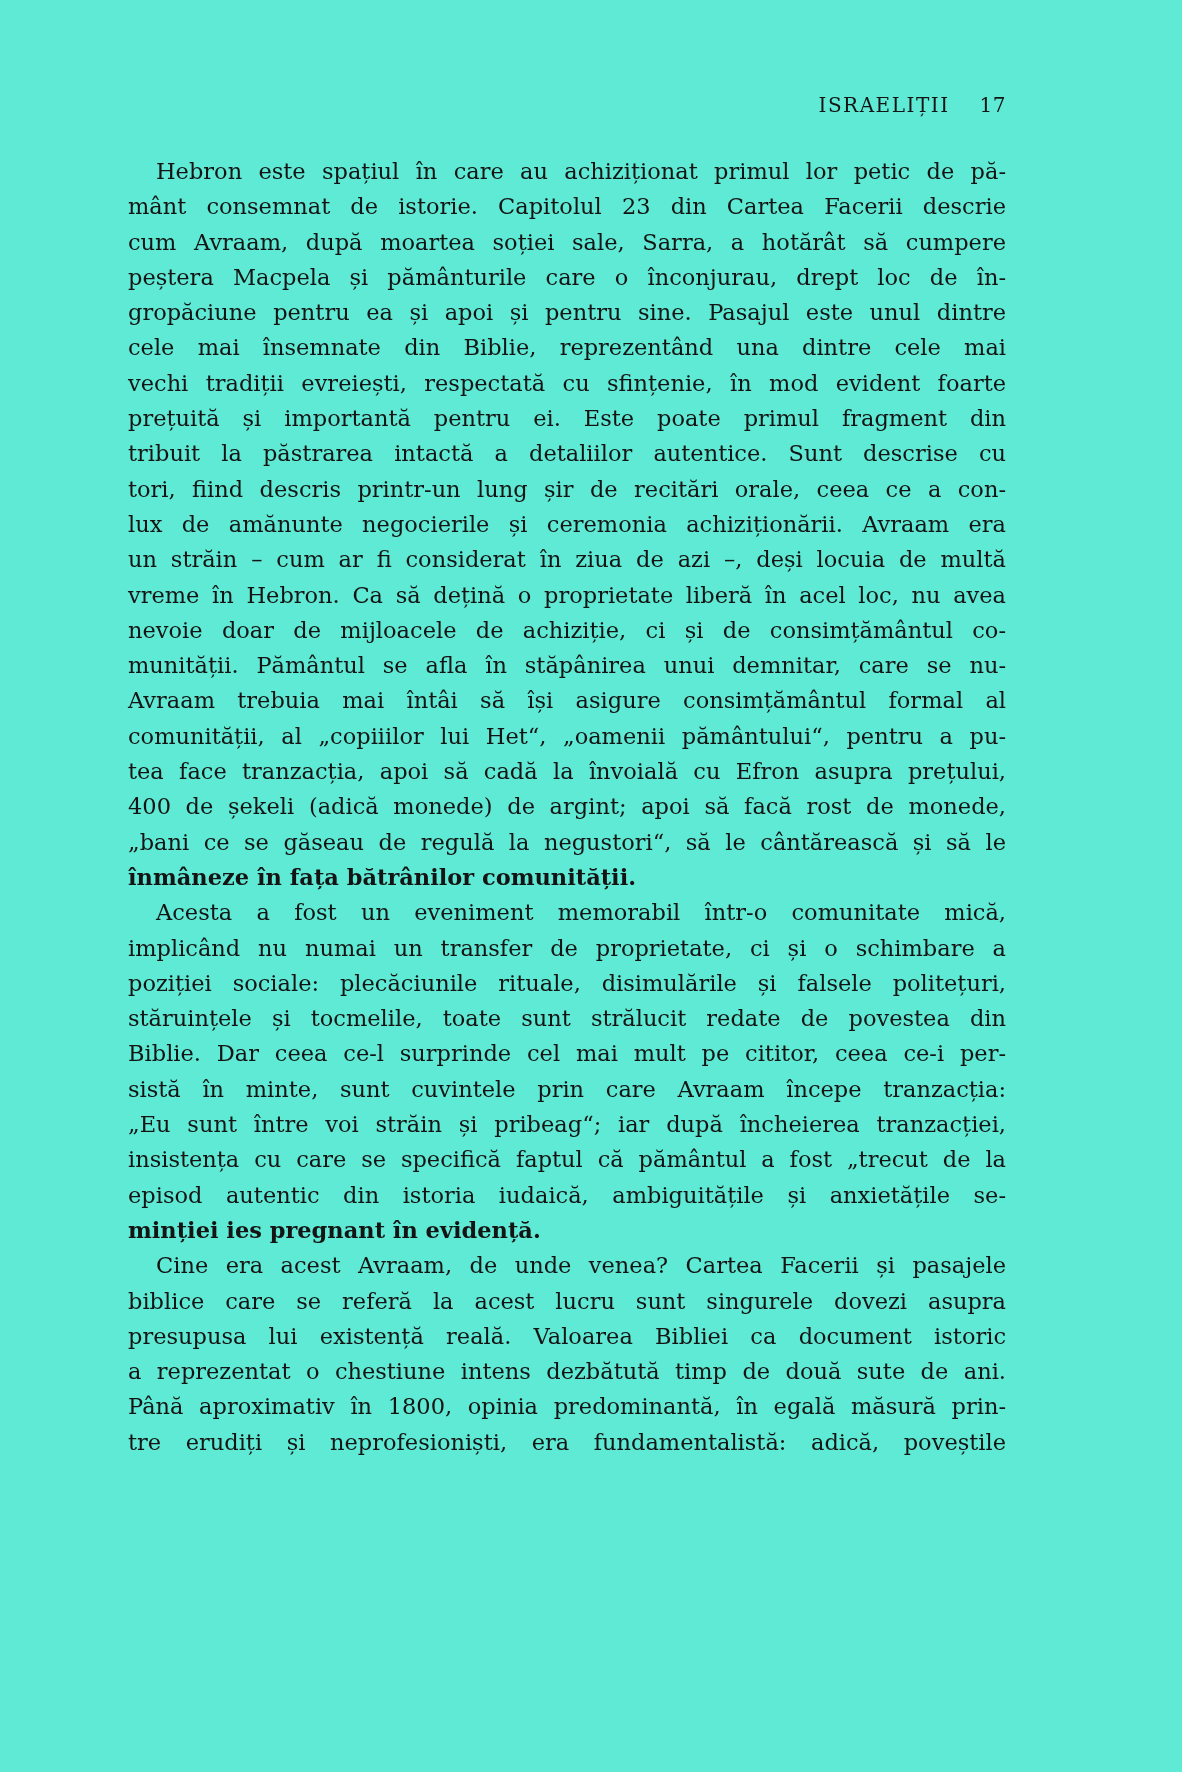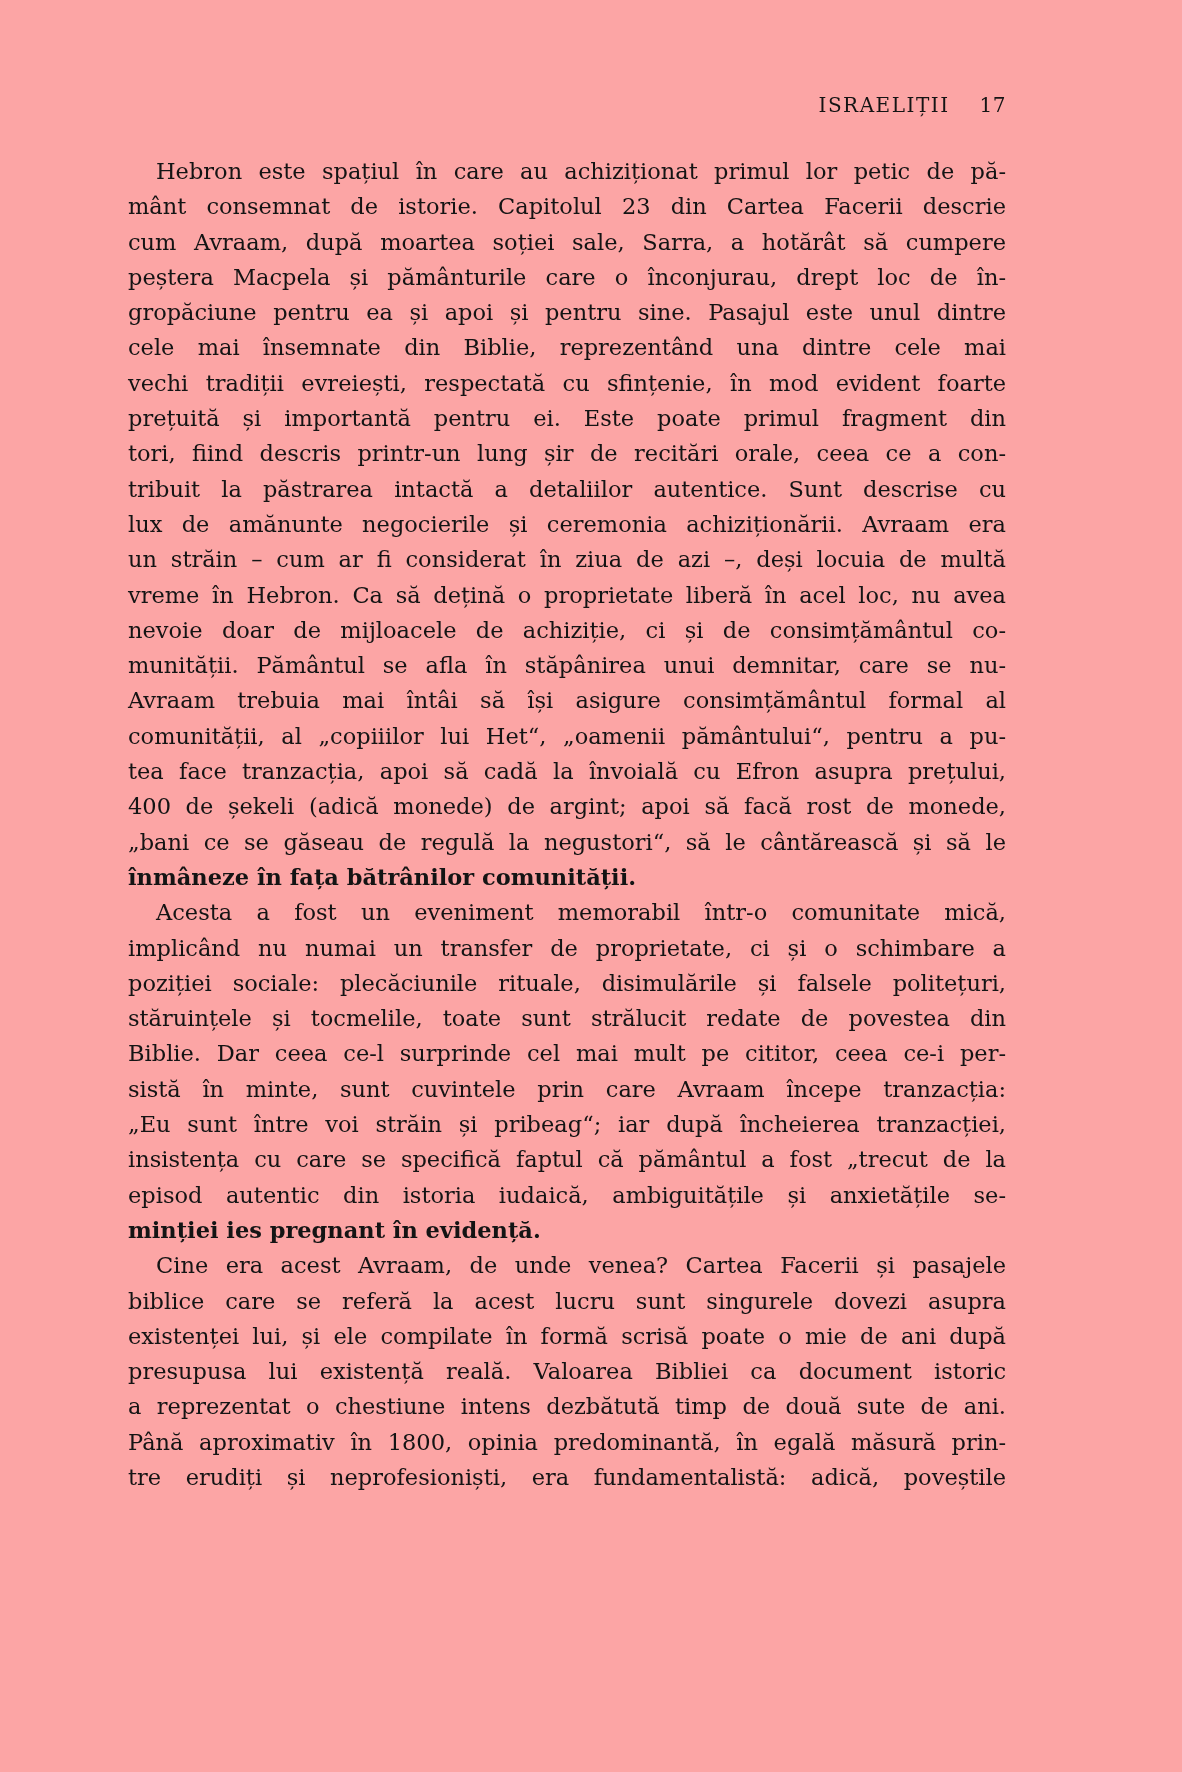--- a/index.html
+++ b/index.html
@@ -4,21 +4,21 @@
 <style>
   html, body {
     margin: 0;
     padding: 0;
     background: #ffffff;
   }
   .page {
     position: relative;
     width: 1182px;
     height: 1772px;
-    background: #fca5a5;
+    background: #5eead4;
     color: #141414;
     font-family: "DejaVu Serif", "Liberation Serif", serif;
     overflow: hidden;
   }
   .text-column {
     position: absolute;
     left: 128px;
     top: 0;
     width: 878px;
   }
@@ -69,22 +69,22 @@
     <div class="body-text" id="body-text">
         <div class="paragraph">
           <div class="text-line para-first">Hebron este spațiul în care au achiziționat primul lor petic de pă-</div>
           <div class="text-line">mânt consemnat de istorie. Capitolul 23 din Cartea Facerii descrie</div>
           <div class="text-line">cum Avraam, după moartea soției sale, Sarra, a hotărât să cumpere</div>
           <div class="text-line">peștera Macpela și pământurile care o înconjurau, drept loc de în-</div>
           <div class="text-line">gropăciune pentru ea și apoi și pentru sine. Pasajul este unul dintre</div>
           <div class="text-line">cele mai însemnate din Biblie, reprezentând una dintre cele mai</div>
           <div class="text-line">vechi tradiții evreiești, respectată cu sfințenie, în mod evident foarte</div>
           <div class="text-line">prețuită și importantă pentru ei. Este poate primul fragment din</div>
+          <div class="text-line">tribuit la păstrarea intactă a detaliilor autentice. Sunt descrise cu</div>
           <div class="text-line">tori, fiind descris printr-un lung șir de recitări orale, ceea ce a con-</div>
-          <div class="text-line">tribuit la păstrarea intactă a detaliilor autentice. Sunt descrise cu</div>
           <div class="text-line">lux de amănunte negocierile și ceremonia achiziționării. Avraam era</div>
           <div class="text-line">un străin – cum ar fi considerat în ziua de azi –, deși locuia de multă</div>
           <div class="text-line">vreme în Hebron. Ca să dețină o proprietate liberă în acel loc, nu avea</div>
           <div class="text-line">nevoie doar de mijloacele de achiziție, ci și de consimțământul co-</div>
           <div class="text-line">munității. Pământul se afla în stăpânirea unui demnitar, care se nu-</div>
           <div class="text-line">Avraam trebuia mai întâi să își asigure consimțământul formal al</div>
           <div class="text-line">comunității, al „copiiilor lui Het“, „oamenii pământului“, pentru a pu-</div>
           <div class="text-line">tea face tranzacția, apoi să cadă la învoială cu Efron asupra prețului,</div>
           <div class="text-line">400 de șekeli (adică monede) de argint; apoi să facă rost de monede,</div>
           <div class="text-line">„bani ce se găseau de regulă la negustori“, să le cântărească și să le</div>
@@ -98,21 +98,20 @@
           <div class="text-line">Biblie. Dar ceea ce-l surprinde cel mai mult pe cititor, ceea ce-i per-</div>
           <div class="text-line">sistă în minte, sunt cuvintele prin care Avraam începe tranzacția:</div>
           <div class="text-line">„Eu sunt între voi străin și pribeag“; iar după încheierea tranzacției,</div>
           <div class="text-line">insistența cu care se specifică faptul că pământul a fost „trecut de la</div>
           <div class="text-line">episod autentic din istoria iudaică, ambiguitățile și anxietățile se-</div>
           <div class="text-line para-last">minției ies pregnant în evidență.</div>
         </div>
         <div class="paragraph">
           <div class="text-line para-first">Cine era acest Avraam, de unde venea? Cartea Facerii și pasajele</div>
           <div class="text-line">biblice care se referă la acest lucru sunt singurele dovezi asupra</div>
-          <div class="text-line">existenței lui, și ele compilate în formă scrisă poate o mie de ani după</div>
           <div class="text-line">presupusa lui existență reală. Valoarea Bibliei ca document istoric</div>
           <div class="text-line">a reprezentat o chestiune intens dezbătută timp de două sute de ani.</div>
           <div class="text-line">Până aproximativ în 1800, opinia predominantă, în egală măsură prin-</div>
           <div class="text-line">tre erudiți și neprofesioniști, era fundamentalistă: adică, poveștile</div>
         </div>
       </div>
   </div>
 </div>
 
 </body></html>

